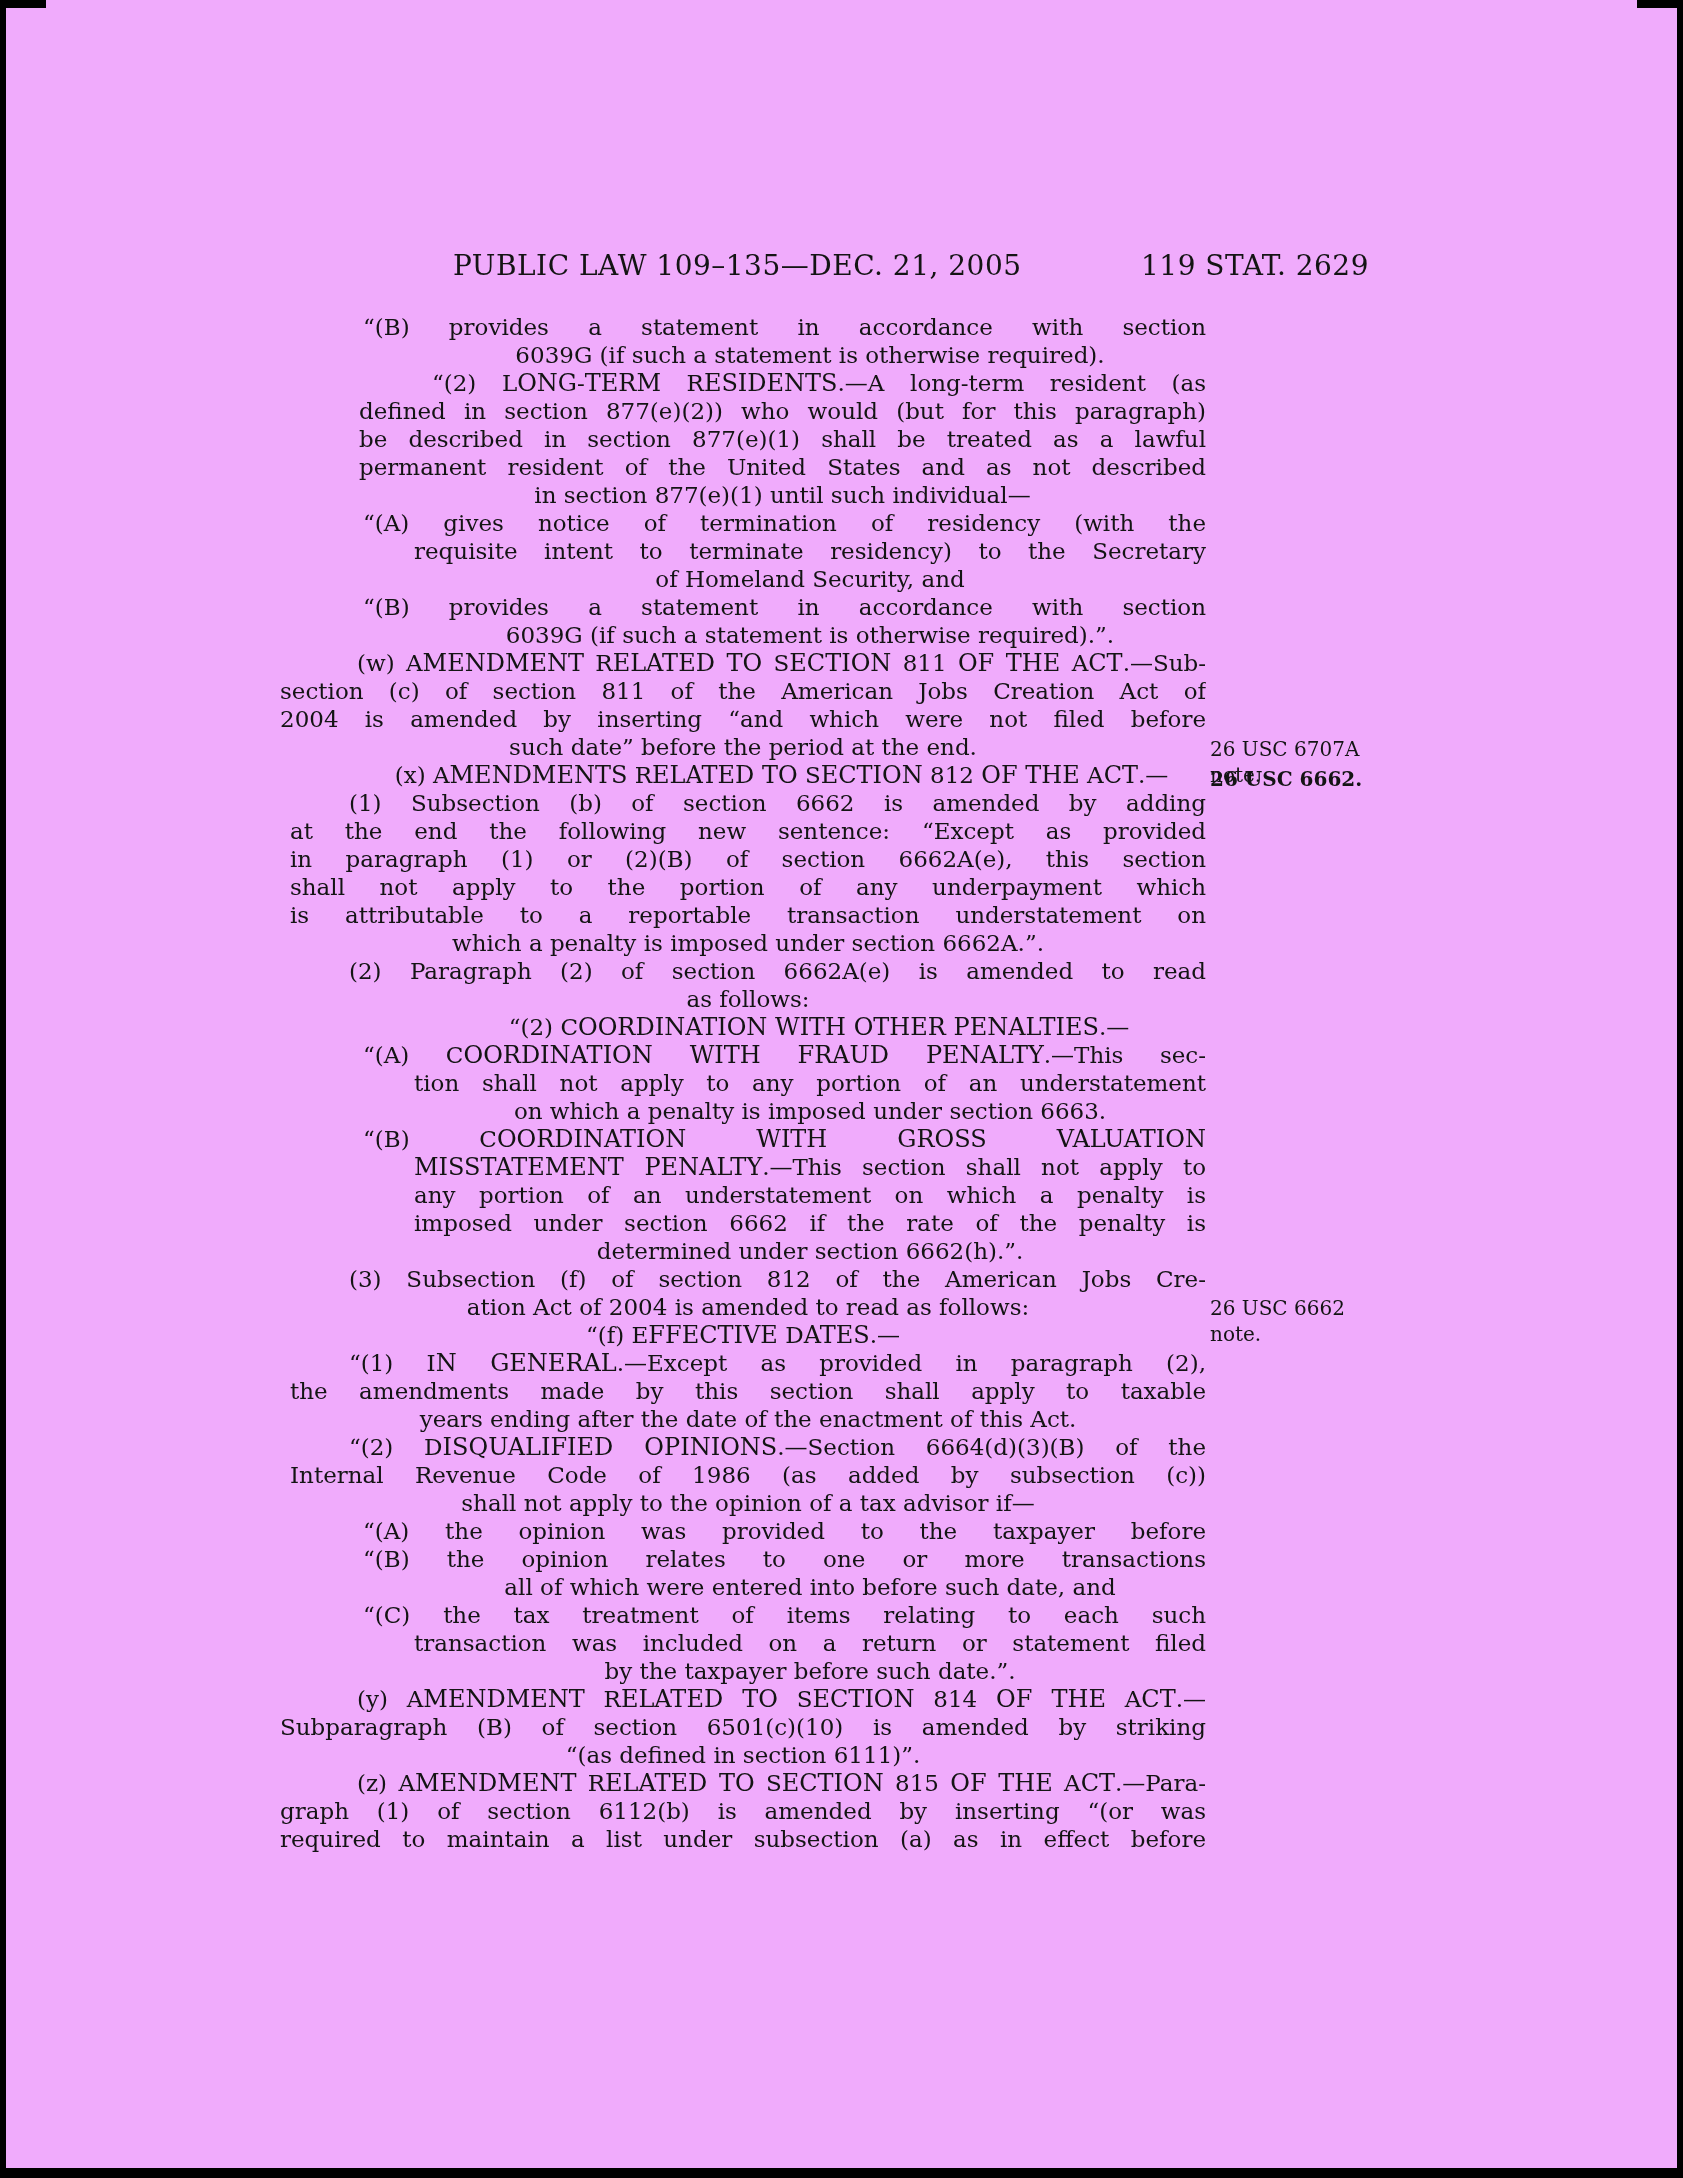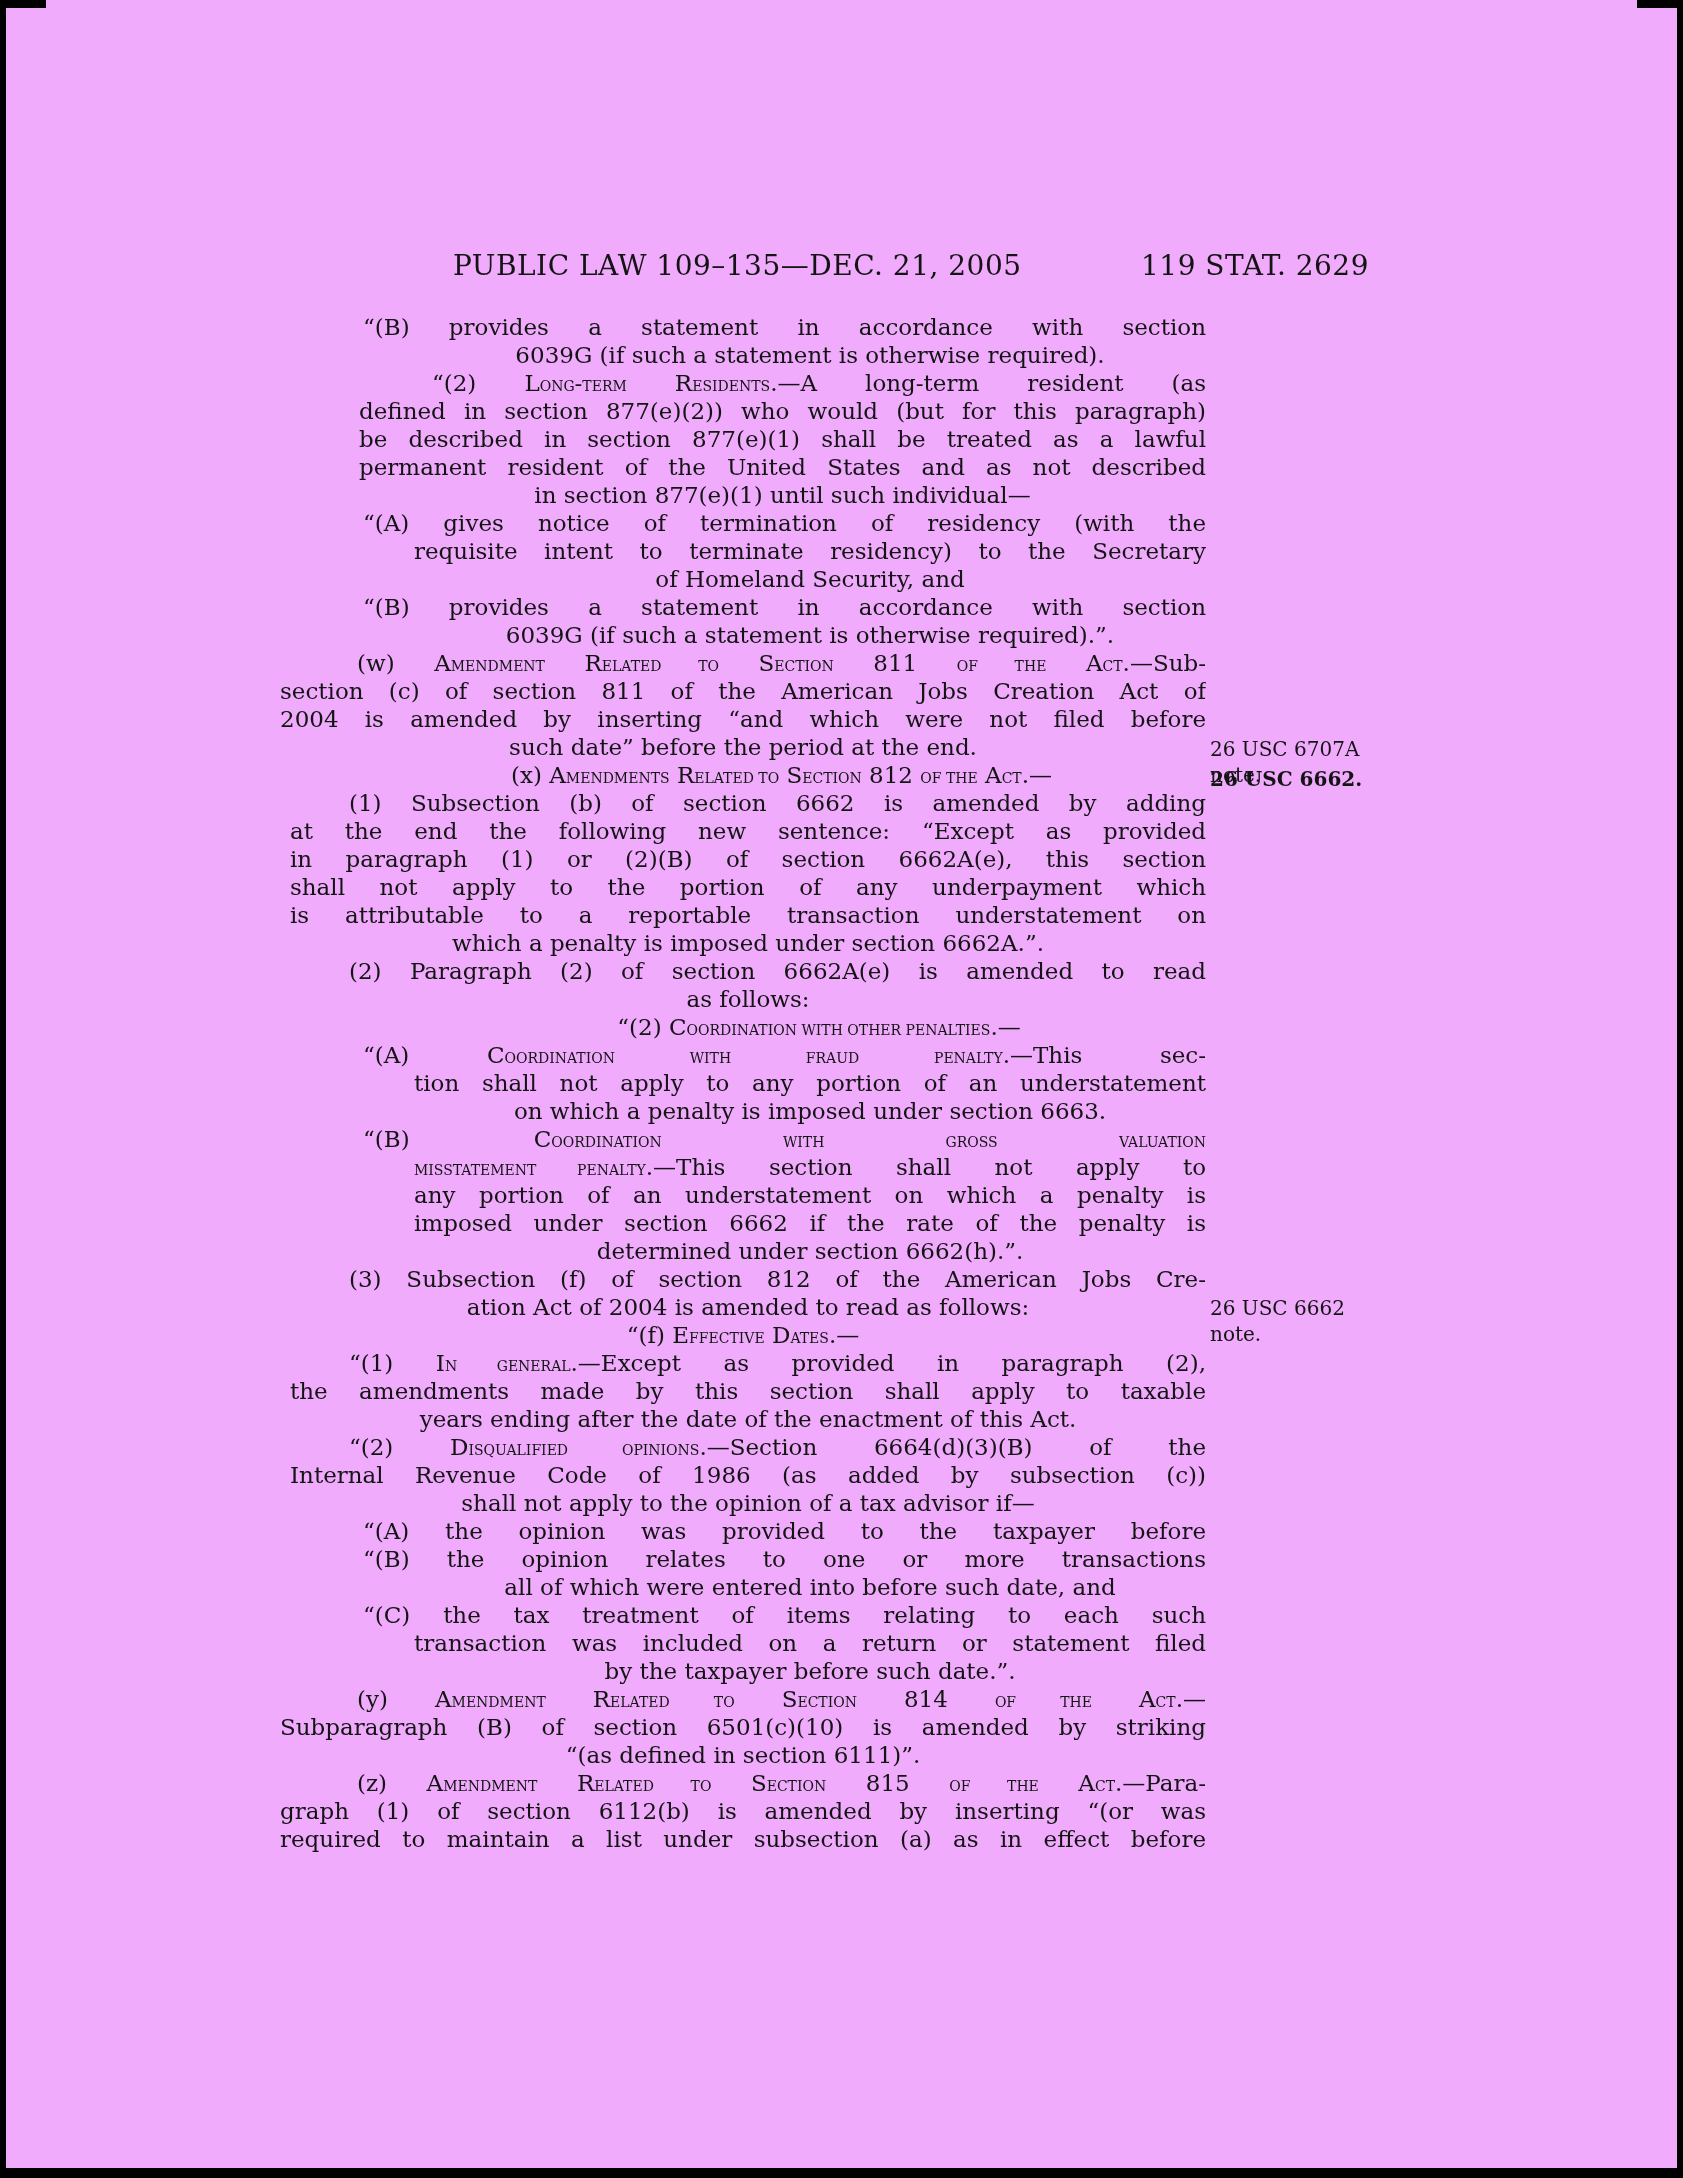--- a/index.html
+++ b/index.html
@@ -15,21 +15,21 @@
   .edge-tr{right:0;top:0;width:46px;height:8px;}
   .hdr{position:absolute;top:249px;font-size:28px;letter-spacing:0.5px;white-space:nowrap;}
   .hdr-left{left:453px;}
   .hdr-right{left:1141px;}
   .body-col{position:absolute;left:280px;top:313px;width:926px;}
   .ln{
     height:28px;line-height:28px;font-size:23px;
     overflow:hidden;text-align:center;
   }
   .ln.j{text-align:justify;text-align-last:justify;}
-  .sc{font-size:14px;}
+  .sc{font-size:24px;}
   
   .i-f   {margin-left:0;}
   .i-run {margin-left:10px;}
   .i-par {margin-left:69px;}
   .i-sub {margin-left:77px;}
   .i-q2  {margin-left:152px;}
   .i-q2r {margin-left:79px;}
   .i-q3  {margin-left:83px;}
   .i-q3r {margin-left:134px;}
   .mnote{

